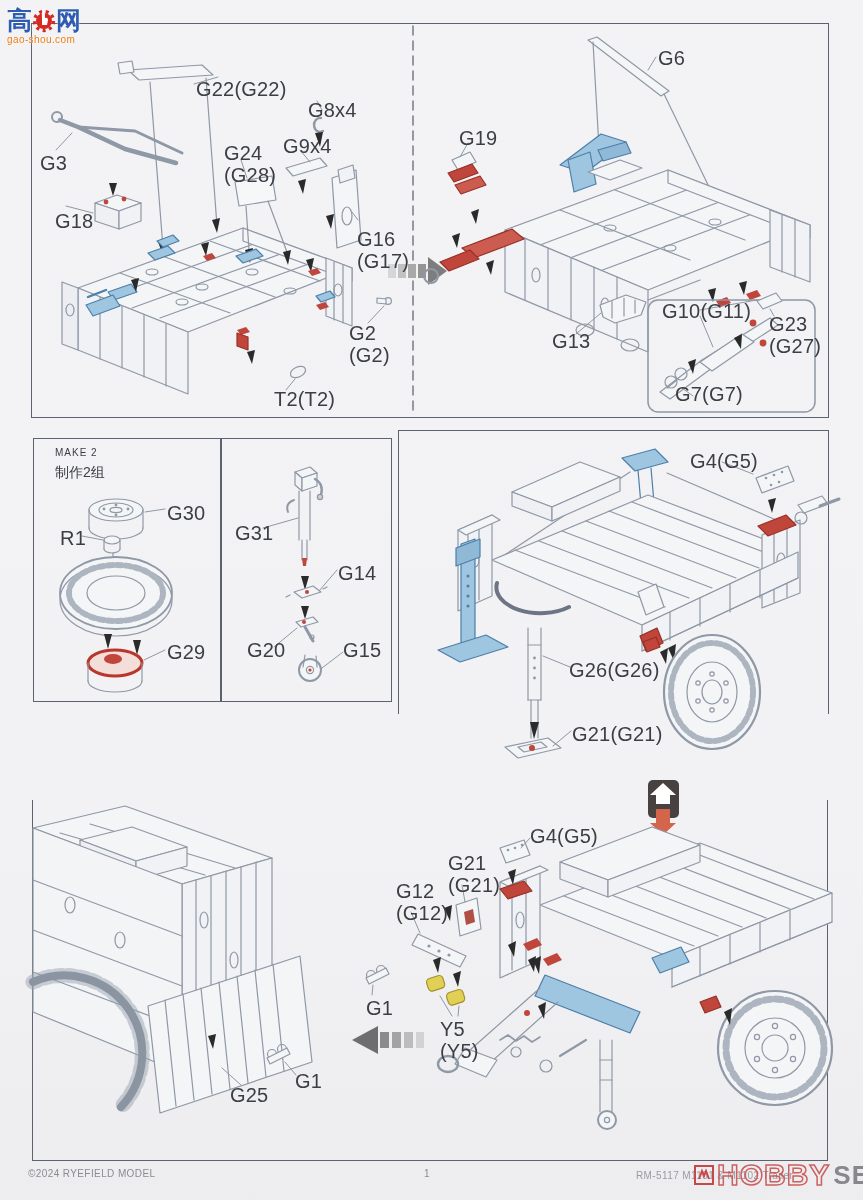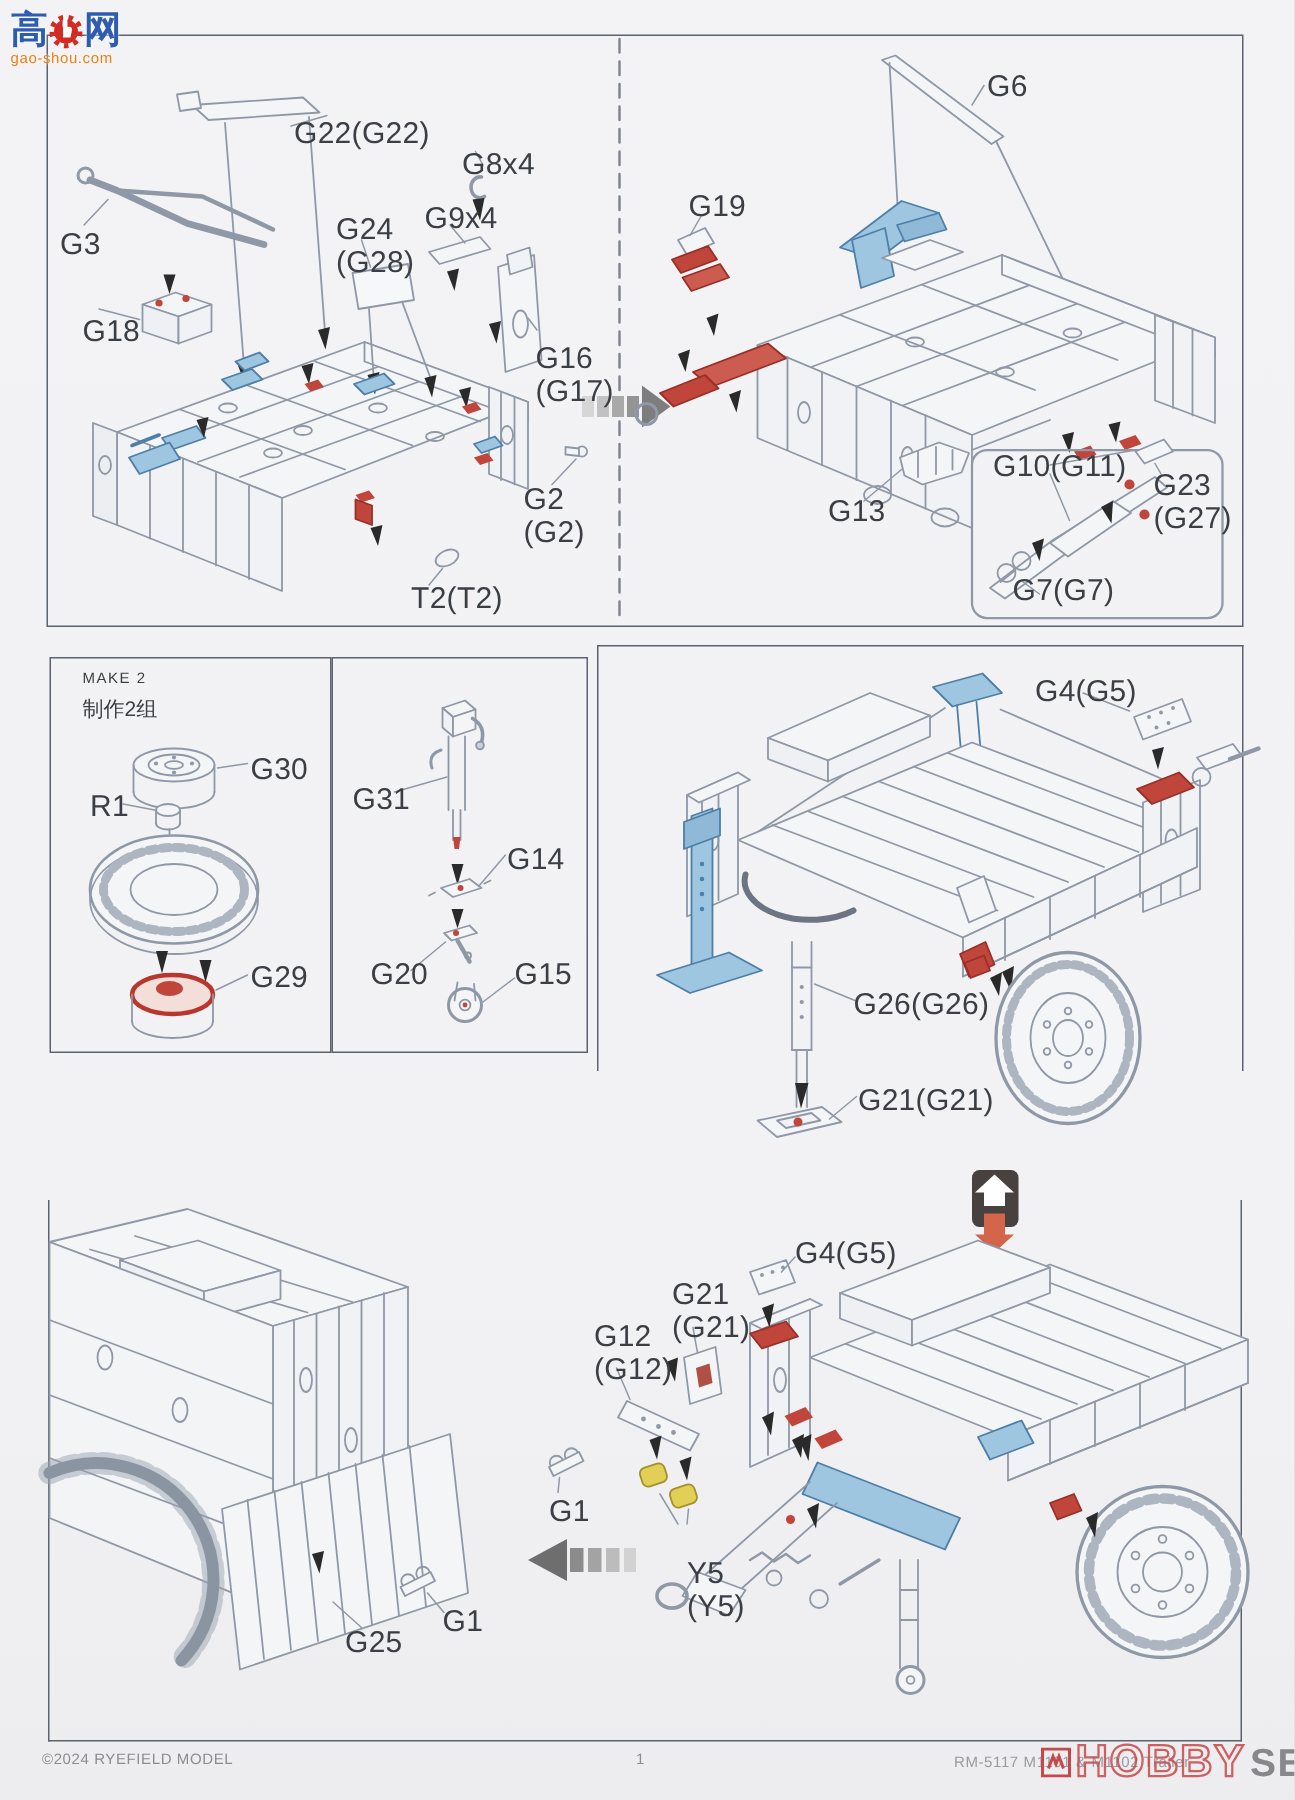--- a/index.html
+++ b/index.html
@@ -602,21 +602,21 @@
       <div class="plabel" style="left: 247px; top: 639px;">G20</div>
       <div class="plabel" style="left: 343px; top: 639px; text-align: center;">G15</div>
       <div class="plabel" style="left: 690px; top: 450px;">G4(G5)</div>
       <div class="plabel" style="left: 569px; top: 659px;">G26(G26)</div>
       <div class="plabel" style="left: 572px; top: 723px;">G21(G21)</div>
       <div class="plabel" style="left: 530px; top: 825px;">G4(G5)</div>
       <div class="plabel" style="left: 448px; top: 852px;">G21
 (G21)</div>
       <div class="plabel" style="left: 396px; top: 880px;">G12
 (G12)</div>
-      <div class="plabel" style="left: 458px; top: 1018px; margin-top: 20px;">Y5
+      <div class="plabel" style="left: 440px; top: 1018px;">Y5
 (Y5)</div>
       <div class="plabel" style="left: 366px; top: 997px;">G1</div>
       <div class="plabel" style="left: 295px; top: 1070px;">G1</div>
       <div class="plabel" style="left: 230px; top: 1084px;">G25</div>
     </div>
 
   <div class="footer-text" style="left:28px;top:1168px;">©2024 RYEFIELD MODEL</div>
   <div class="footer-text" style="left:424px;top:1168px;">1</div>
   <div class="footer-text" style="left:636px;top:1170px;color:#9a9aa0;">RM-5117 M1101 &amp; M1102 Trailer</div>
 

